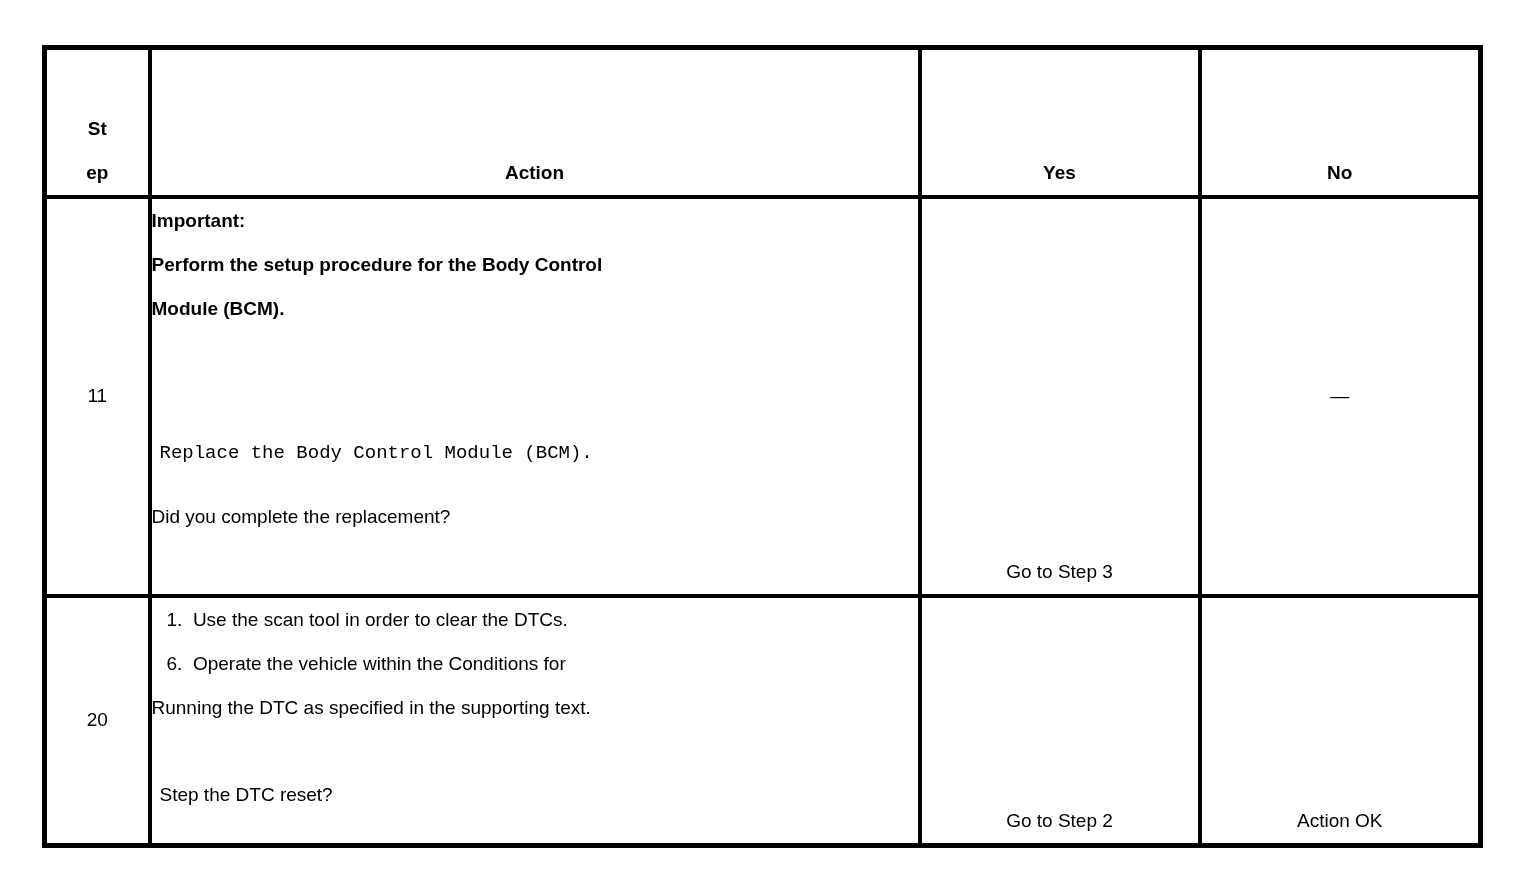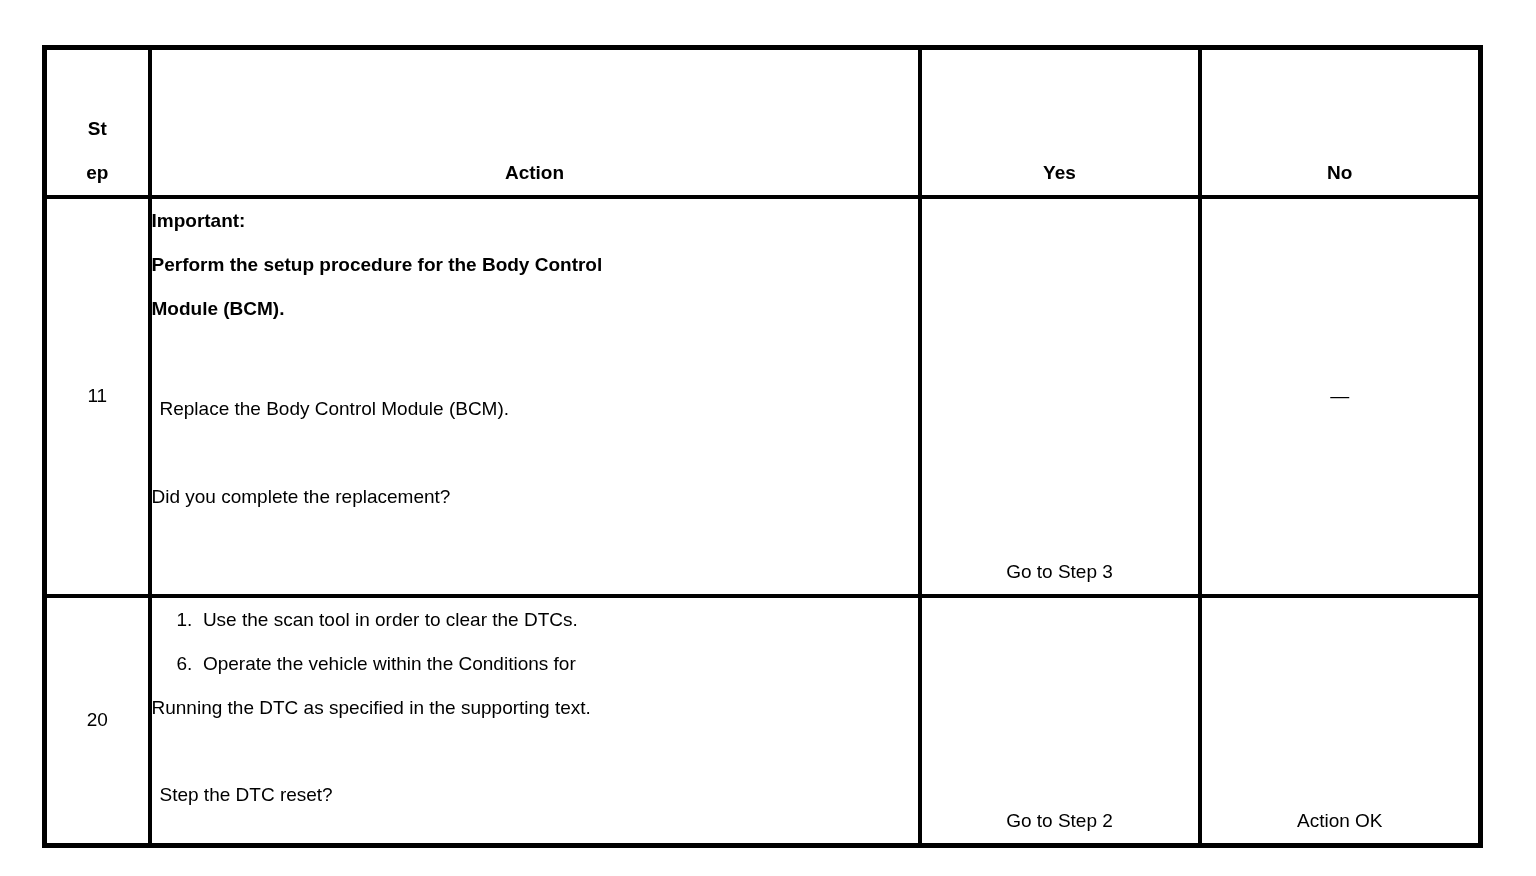--- a/index.html
+++ b/index.html
@@ -62,23 +62,23 @@
   td.result-middle {
     text-align: center;
     vertical-align: middle;
   }
   .bold-block {
     font-weight: bold;
     white-space: pre-line;
   }
   .line { white-space: pre-wrap; }
   .indent-sm { padding-left: 8px; }
-  .list-line { padding-left: 4px; margin-left: 21px; }
-  .mt-gap-big { margin-top: 56px; }
-  .mt-gap-line { margin-top: 44px; }
+  .list-line { padding-left: 15px; }
+  .mt-gap-big { margin-top: 100px; font-family: Liberation Mono, monospace; }
+  .mt-gap-line { margin-top: 20px; }
   .mt-gap-line2 { margin-top: 43px; }
 </style>
 </head>
 <body>
 
 <div class="page">
   <table class="diag">
     <colgroup>
       <col style="width:105px">
       <col style="width:770px">

